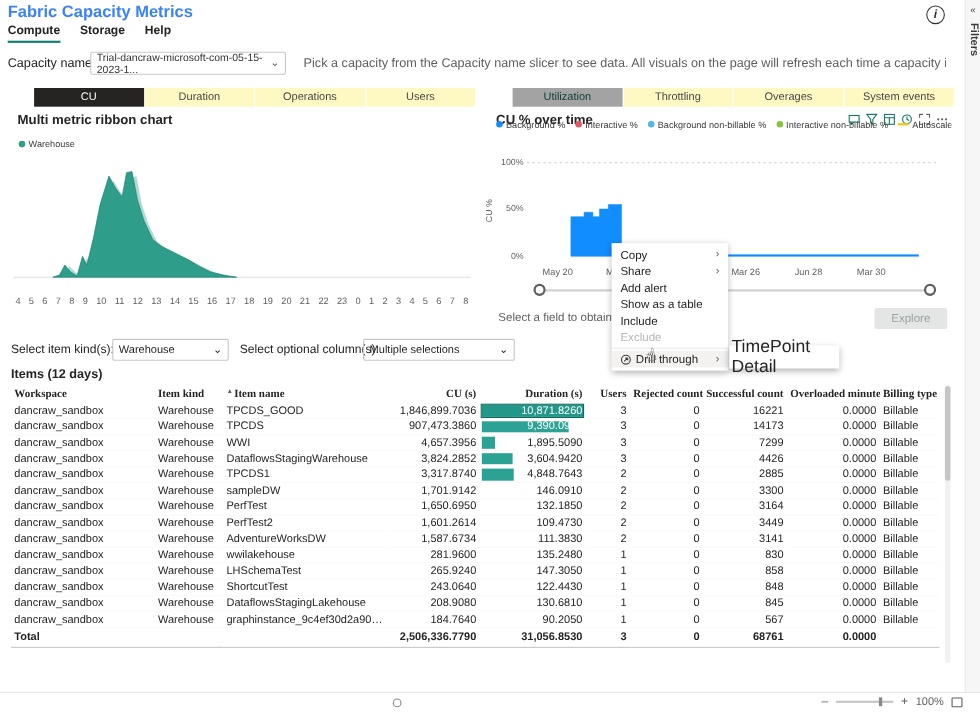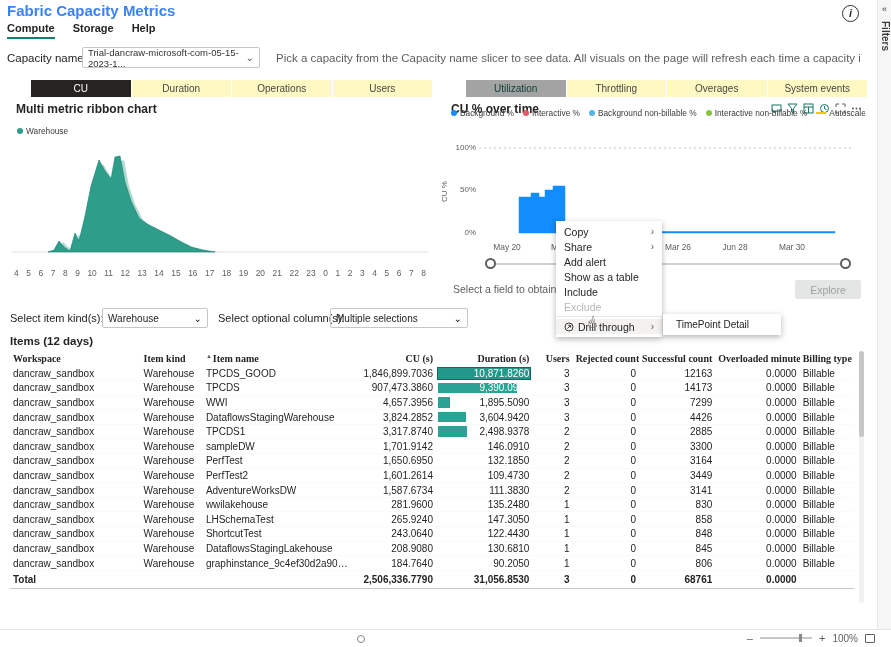--- a/index.html
+++ b/index.html
@@ -64,22 +64,22 @@
 
   
   #context-menu { position:absolute; left:556px; top:221px; width:106px; background:#fff; z-index:40;
                   box-shadow:0 2px 6px rgba(0,0,0,.30); padding:3px 0; font-size:10.5px; }
   .menu-item { height:15px; display:flex; align-items:center; padding:0 8px; color:#252423; cursor:pointer; gap:4px; }
   .menu-item.disabled { color:#b8b6b4; cursor:default; }
   .menu-item.hover { background:#f3f2f1; }
   .mi-label { flex:0 1 auto; }
   .mi-arrow { margin-left:auto; font-size:10px; color:#605e5c; }
   .menu-divider { height:1px; background:#e8e8e8; margin:2px 0; }
-  #context-submenu { position:absolute; left:663px; top:314px; width:118px; height:21px; background:#fff; z-index:41;
-                     box-shadow:0 2px 6px rgba(0,0,0,.30); font-size:10px; display:flex; align-items:center; padding:0 13px; }
+  #context-submenu { position:absolute; left:663px; top:314px; width:100px; height:21px; background:#fff; z-index:41;
+                     box-shadow:0 2px 6px rgba(0,0,0,.30); font-size:16px; display:flex; align-items:center; padding:0 2px; }
   .hand-cursor { position:absolute; left:587px; top:313px; z-index:50; font-size:16px; color:#1b1a19;
                  transform:rotate(-14deg); text-shadow:0 0 1px #fff; }
 
   
   .ik-label { position:absolute; top:6px; left:2px; font-size:11px; color:#252423; }
   .ik-dropdown { position:absolute; top:2px; left:94px; width:106px; height:20px; border:1px solid #c8c6c4; border-radius:2px;
                  display:flex; align-items:center; justify-content:space-between; padding:0 5px; font-size:10px; cursor:pointer; }
   .oc-label { position:absolute; top:6px; left:210px; font-size:11px; color:#252423; }
   .oc-dropdown { position:absolute; top:2px; left:322px; width:138px; height:20px; border:1px solid #c8c6c4; border-radius:2px;
                  display:flex; align-items:center; justify-content:space-between; padding:0 5px; font-size:10px; cursor:pointer; }
@@ -313,21 +313,21 @@
           </thead>
         <tbody id="tbl-body">
             <tr>
               <td class="al">dancraw_sandbox</td>
               <td class="al">Warehouse</td>
               <td class="al">TPCDS_GOOD</td>
               <td class="ar">1,846,899.7036</td>
               <td class="ar dur-cell"><div class="dur-bar selected" style="width: calc(100% - 4px);"></div><span class="dur-text on-bar">10,871.8260</span></td>
               <td class="ar">3</td>
               <td class="ar">0</td>
-              <td class="ar">12163</td>
+              <td class="ar">16221</td>
               <td class="ar">0.0000</td>
               <td class="al">Billable</td>
             </tr>
             <tr>
               <td class="al">dancraw_sandbox</td>
               <td class="al">Warehouse</td>
               <td class="al">TPCDS</td>
               <td class="ar">907,473.3860</td>
               <td class="ar dur-cell"><div class="dur-bar" style="width: calc(86% - 4px);"></div><span class="dur-text on-bar">9,390.0950</span></td>
               <td class="ar">3</td>
@@ -358,21 +358,21 @@
               <td class="ar">0</td>
               <td class="ar">4426</td>
               <td class="ar">0.0000</td>
               <td class="al">Billable</td>
             </tr>
             <tr>
               <td class="al">dancraw_sandbox</td>
               <td class="al">Warehouse</td>
               <td class="al">TPCDS1</td>
               <td class="ar">3,317.8740</td>
-              <td class="ar dur-cell"><div class="dur-bar" style="width: calc(34% - 4px);"></div><span class="dur-text">2,498.9378</span></td>
+              <td class="ar dur-cell"><div class="dur-bar" style="width: calc(34% - 4px);"></div><span class="dur-text">4,848.7643</span></td>
               <td class="ar">2</td>
               <td class="ar">0</td>
               <td class="ar">2885</td>
               <td class="ar">0.0000</td>
               <td class="al">Billable</td>
             </tr>
             <tr>
               <td class="al">dancraw_sandbox</td>
               <td class="al">Warehouse</td>
               <td class="al">sampleDW</td>
@@ -469,21 +469,21 @@
               <td class="al">Billable</td>
             </tr>
             <tr>
               <td class="al">dancraw_sandbox</td>
               <td class="al">Warehouse</td>
               <td class="al">graphinstance_9c4ef30d2a904f26a7f7...</td>
               <td class="ar">184.7640</td>
               <td class="ar dur-cell"><div class="dur-bar" style="width: calc(0.8% - 4px);"></div><span class="dur-text">90.2050</span></td>
               <td class="ar">1</td>
               <td class="ar">0</td>
-              <td class="ar">806</td>
+              <td class="ar">567</td>
               <td class="ar">0.0000</td>
               <td class="al">Billable</td>
             </tr>
           </tbody>
         <tfoot>
             <tr id="tbl-total">
               <td class="al">Total</td>
               <td class="al"></td>
               <td class="al"></td>
               <td class="ar">2,506,336.7790</td>

